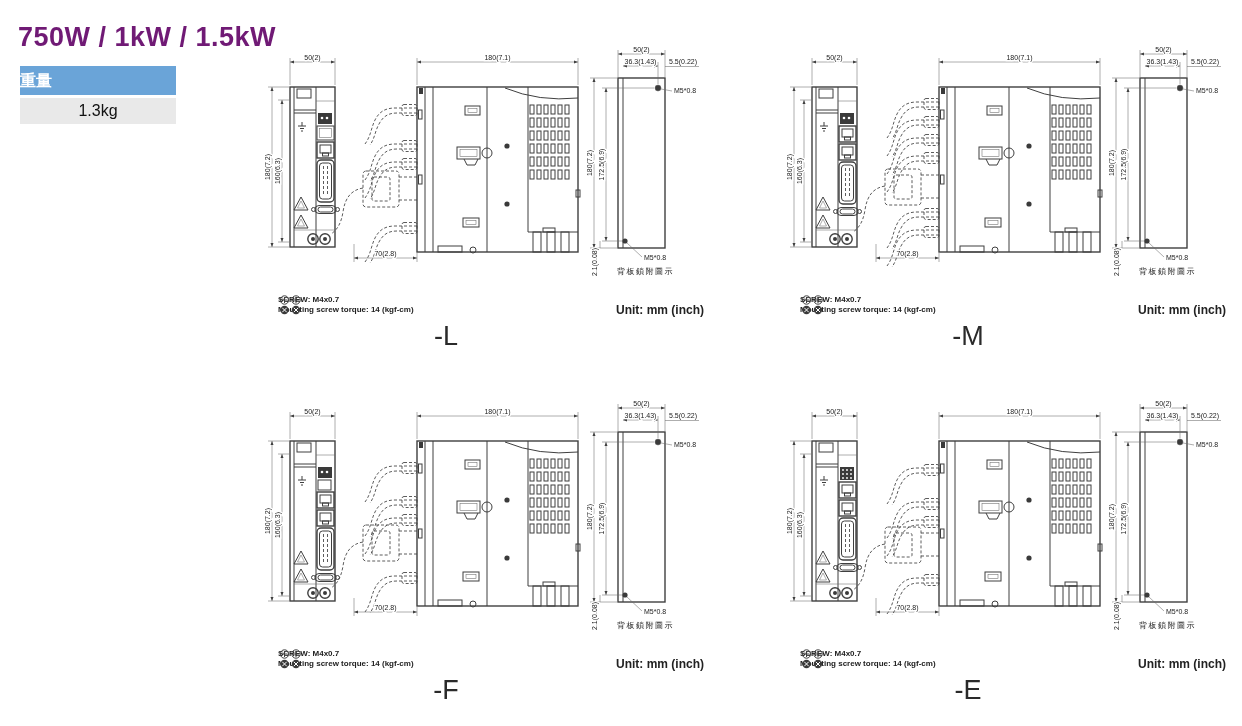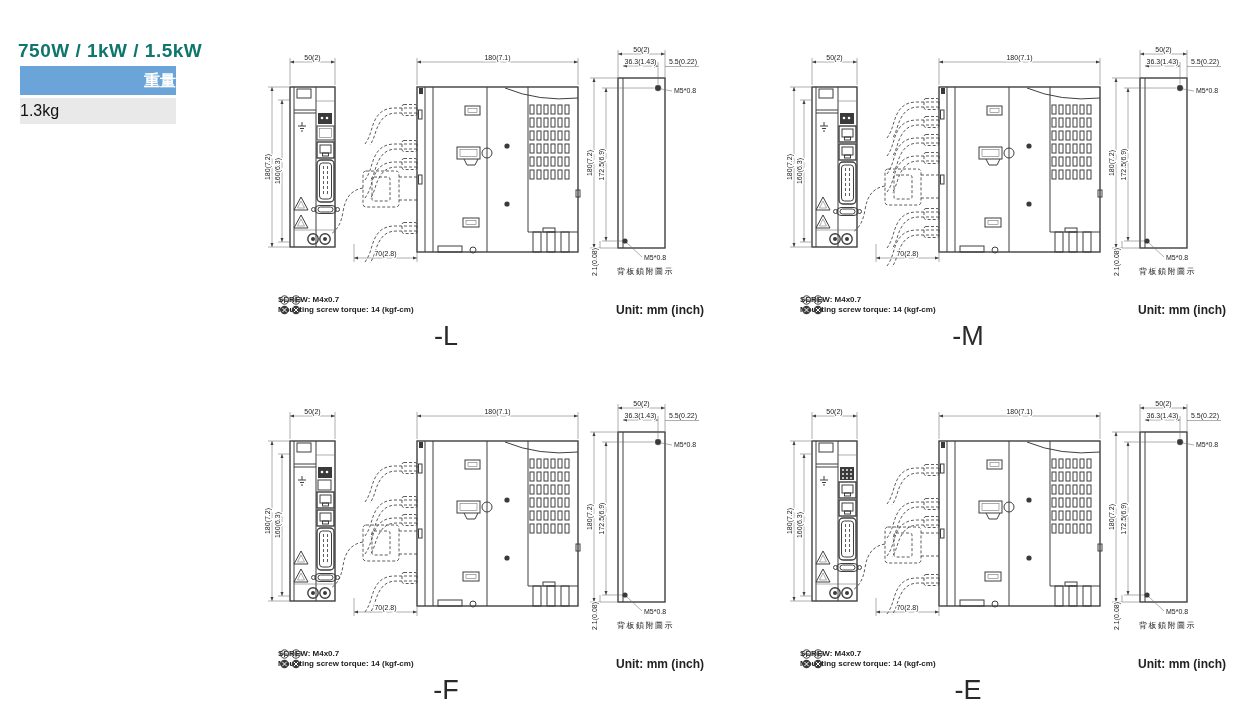--- a/index.html
+++ b/index.html
@@ -1,23 +1,23 @@
 <!DOCTYPE html>
 <html><head>
 <meta charset="utf-8">
 <style>
   html,body{margin:0;padding:0;background:#fff;}
   body{width:1242px;height:726px;position:relative;overflow:hidden;
        font-family:"Liberation Sans",sans-serif;color:#1a1a1a;}
-  .page-title{position:absolute;left:18px;top:40px;font-size:19px;font-weight:bold;
-              letter-spacing:.5px;color:#0f766e;}
+  .page-title{position:absolute;left:18px;top:22px;font-size:27px;font-weight:bold;
+              letter-spacing:.5px;color:#701a75;}
   .wtable{position:absolute;left:20px;top:66px;width:156px;}
-  .whead{height:29px;line-height:29px;text-align:right;color:#fff;
+  .whead{height:29px;line-height:29px;text-align:left;color:#fff;
          font-size:16px;font-weight:bold;}
-  .wval{height:26px;line-height:26px;text-align:left;color:#111;
+  .wval{height:26px;line-height:26px;text-align:center;color:#111;
         font-size:16px;margin-top:3px;}
   .quad{position:absolute;width:490px;height:332px;}
   .quad svg{position:absolute;left:0;top:0;}
   .notes{position:absolute;left:18px;top:255px;display:flex;gap:5px;align-items:flex-start;}
   .notetext{font-size:8px;font-weight:600;color:#222;line-height:10px;white-space:nowrap;}
   .unit{position:absolute;left:356px;top:263px;font-size:12px;font-weight:700;color:#222;white-space:nowrap;}
   .vlabel{position:absolute;left:0;top:281px;width:372px;text-align:center;
           font-size:27px;color:#2a2a2a;}
   
   .d{stroke:#3f3f3f;fill:none;stroke-width:1;}

